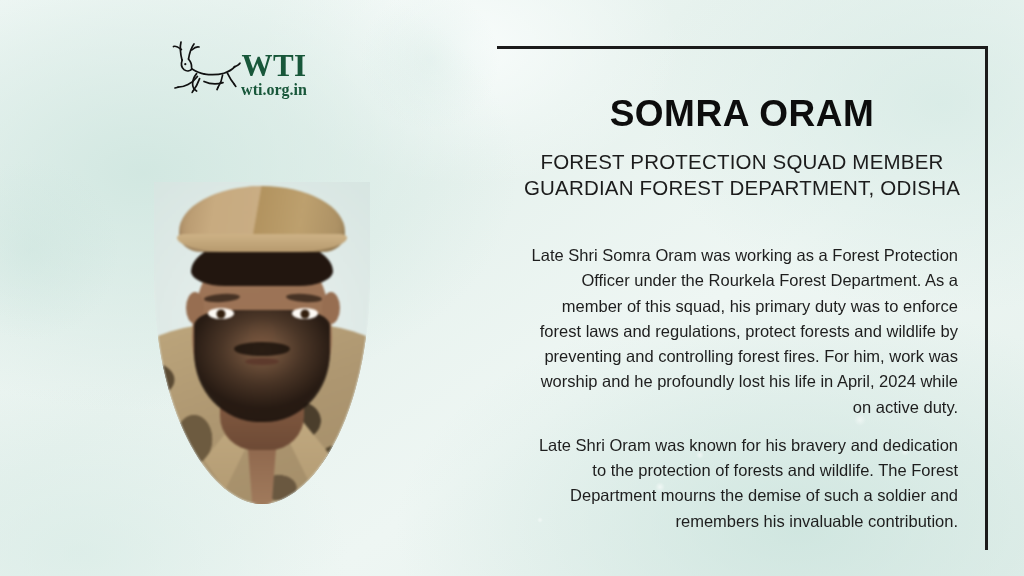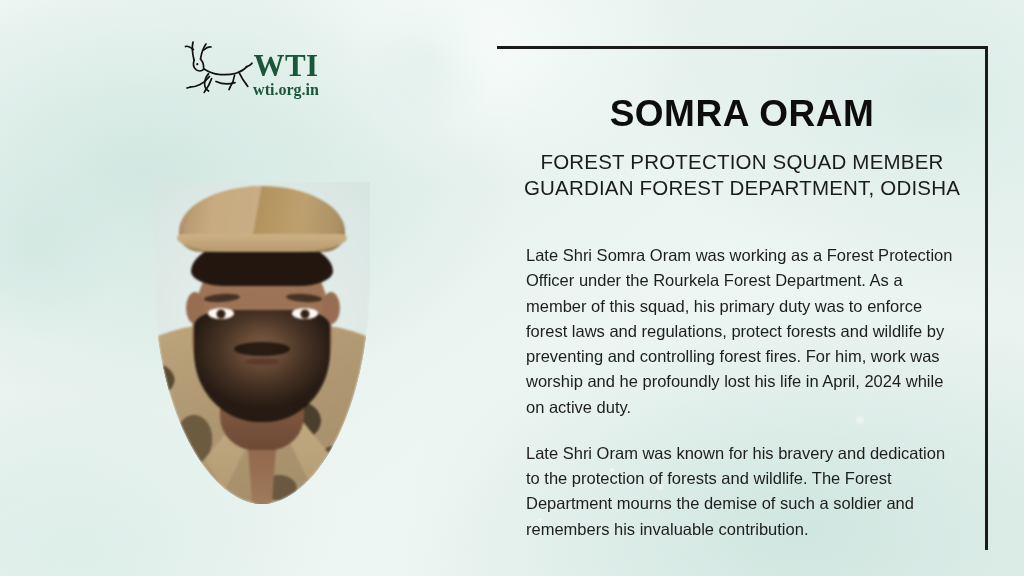--- a/index.html
+++ b/index.html
@@ -43,21 +43,21 @@
   
   .left-col {
     position: absolute;
     left: 0;
     top: 0;
     width: 470px;
     height: 576px;
   }
   .logo-block {
     position: absolute;
-    left: 12px;
+    left: 0;
     top: 40px;
     width: 470px;
     display: flex;
     justify-content: center;
     align-items: flex-end;
   }
   .deer-icon { display: block; }
   .wti-word {
     display: flex;
     flex-direction: column;
@@ -357,24 +357,24 @@
     line-height: 1.28;
     color: #1c1c1c;
   }
   .role div { white-space: nowrap; text-align: center; }
   .body-text {
     margin: 0 auto;
     width: 432px;
     font-size: 16.5px;
     line-height: 1.53;
     color: #1e1e1e;
-    text-align: left;
+    text-align: right;
   }
   .para-1 { margin-top: 42px; }
-  .para-2 { margin-top: 21px; }
+  .para-2 { margin-top: 13px; }
 </style>
 </head>
 <body>
 
 <div class="poster">
   <div class="wash"></div>
 
   <div class="left-col">
 
     <div class="logo-block">

